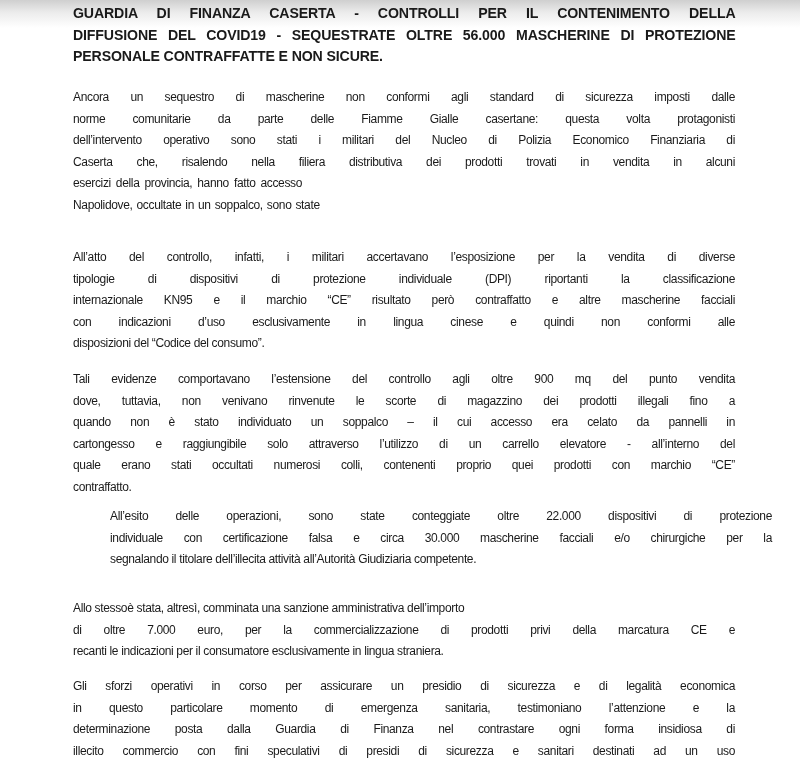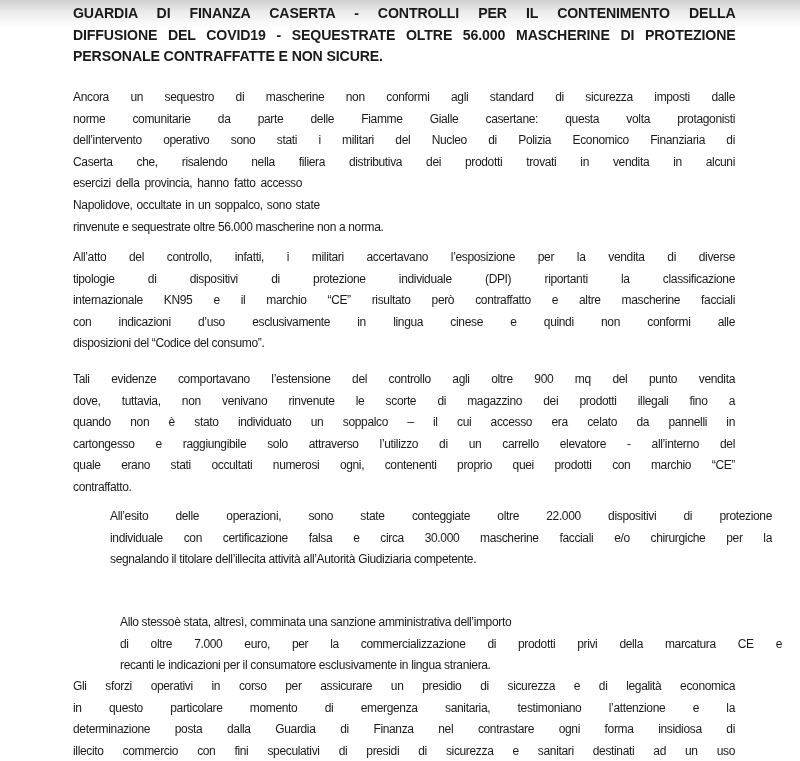--- a/index.html
+++ b/index.html
@@ -46,21 +46,21 @@
       line-height: 21.6px;
       text-align: justify;
       margin: 0;
       letter-spacing: -0.35px;
       word-spacing: 0px;
     }
     .p1 { position: absolute; top: 85px; }
     .p2 { position: absolute; top: 245px; }
     .p3 { position: absolute; top: 367px; }
     .p4 { position: absolute; top: 504px; margin-left: 37px; }
-    .p5 { position: absolute; top: 610px; margin-left: 47px; }
+    .p5 { position: absolute; top: 596px; }
     .p6 { position: absolute; top: 674px; }
     .line {
       display: block;
       text-align: justify;
       text-align-last: justify;
       white-space: nowrap;
       height: 21.6px;
     }
     .line.last {
       text-align-last: left;
@@ -87,37 +87,36 @@
   <div class="para p1" style="width:662px">
     <span class="line">Ancora un sequestro di mascherine non conformi agli standard di sicurezza imposti dalle</span>
     <span class="line">norme comunitarie da parte delle Fiamme Gialle casertane: questa volta protagonisti</span>
     <span class="line">dell’intervento operativo sono stati i militari del Nucleo di Polizia Economico Finanziaria di</span>
     <span class="line">Caserta che, risalendo nella filiera distributiva dei prodotti trovati in vendita in alcuni</span>
     <span class="line last" style="word-spacing:2px">esercizi della provincia, hanno fatto accesso</span>
     <div class="redact-line">
       <span>Napoli</span>
       <span style="word-spacing:1px">dove, occultate in un soppalco, sono state</span>
     </div>
-    <span class="line last">rinvenute e sequestrate oltre 56.000 mascherine non a norma.</span>
   </div>
 
   <div class="para p2" style="width:662px">
     <span class="line">All’atto del controllo, infatti, i militari accertavano l’esposizione per la vendita di diverse</span>
     <span class="line">tipologie di dispositivi di protezione individuale (DPI) riportanti la classificazione</span>
     <span class="line">internazionale KN95 e il marchio “CE” risultato però contraffatto e altre mascherine facciali</span>
     <span class="line">con indicazioni d’uso esclusivamente in lingua cinese e quindi non conformi alle</span>
     <span class="line last">disposizioni del “Codice del consumo”.</span>
   </div>
 
   <div class="para p3" style="width:662px">
     <span class="line">Tali evidenze comportavano l’estensione del controllo agli oltre 900 mq del punto vendita</span>
     <span class="line">dove, tuttavia, non venivano rinvenute le scorte di magazzino dei prodotti illegali fino a</span>
     <span class="line">quando non è stato individuato un soppalco – il cui accesso era celato da pannelli in</span>
     <span class="line">cartongesso e raggiungibile solo attraverso l’utilizzo di un carrello elevatore - all’interno del</span>
-    <span class="line">quale erano stati occultati numerosi ogni, contenenti proprio quei prodotti con marchio “CE”</span>
+    <span class="line">quale erano stati occultati numerosi colli, contenenti proprio quei prodotti con marchio “CE”</span>
     <span class="line last">contraffatto.</span>
   </div>
 
   <div class="para p4" style="width:662px">
     <span class="line">All’esito delle operazioni, sono state conteggiate oltre 22.000 dispositivi di protezione</span>
     <span class="line">individuale con certificazione falsa e circa 30.000 mascherine facciali e/o chirurgiche per la</span>
     <span class="line last">segnalando il titolare dell’illecita attività all’Autorità Giudiziaria competente.</span>
   </div>
 
   <div class="para p5" style="width:662px">

